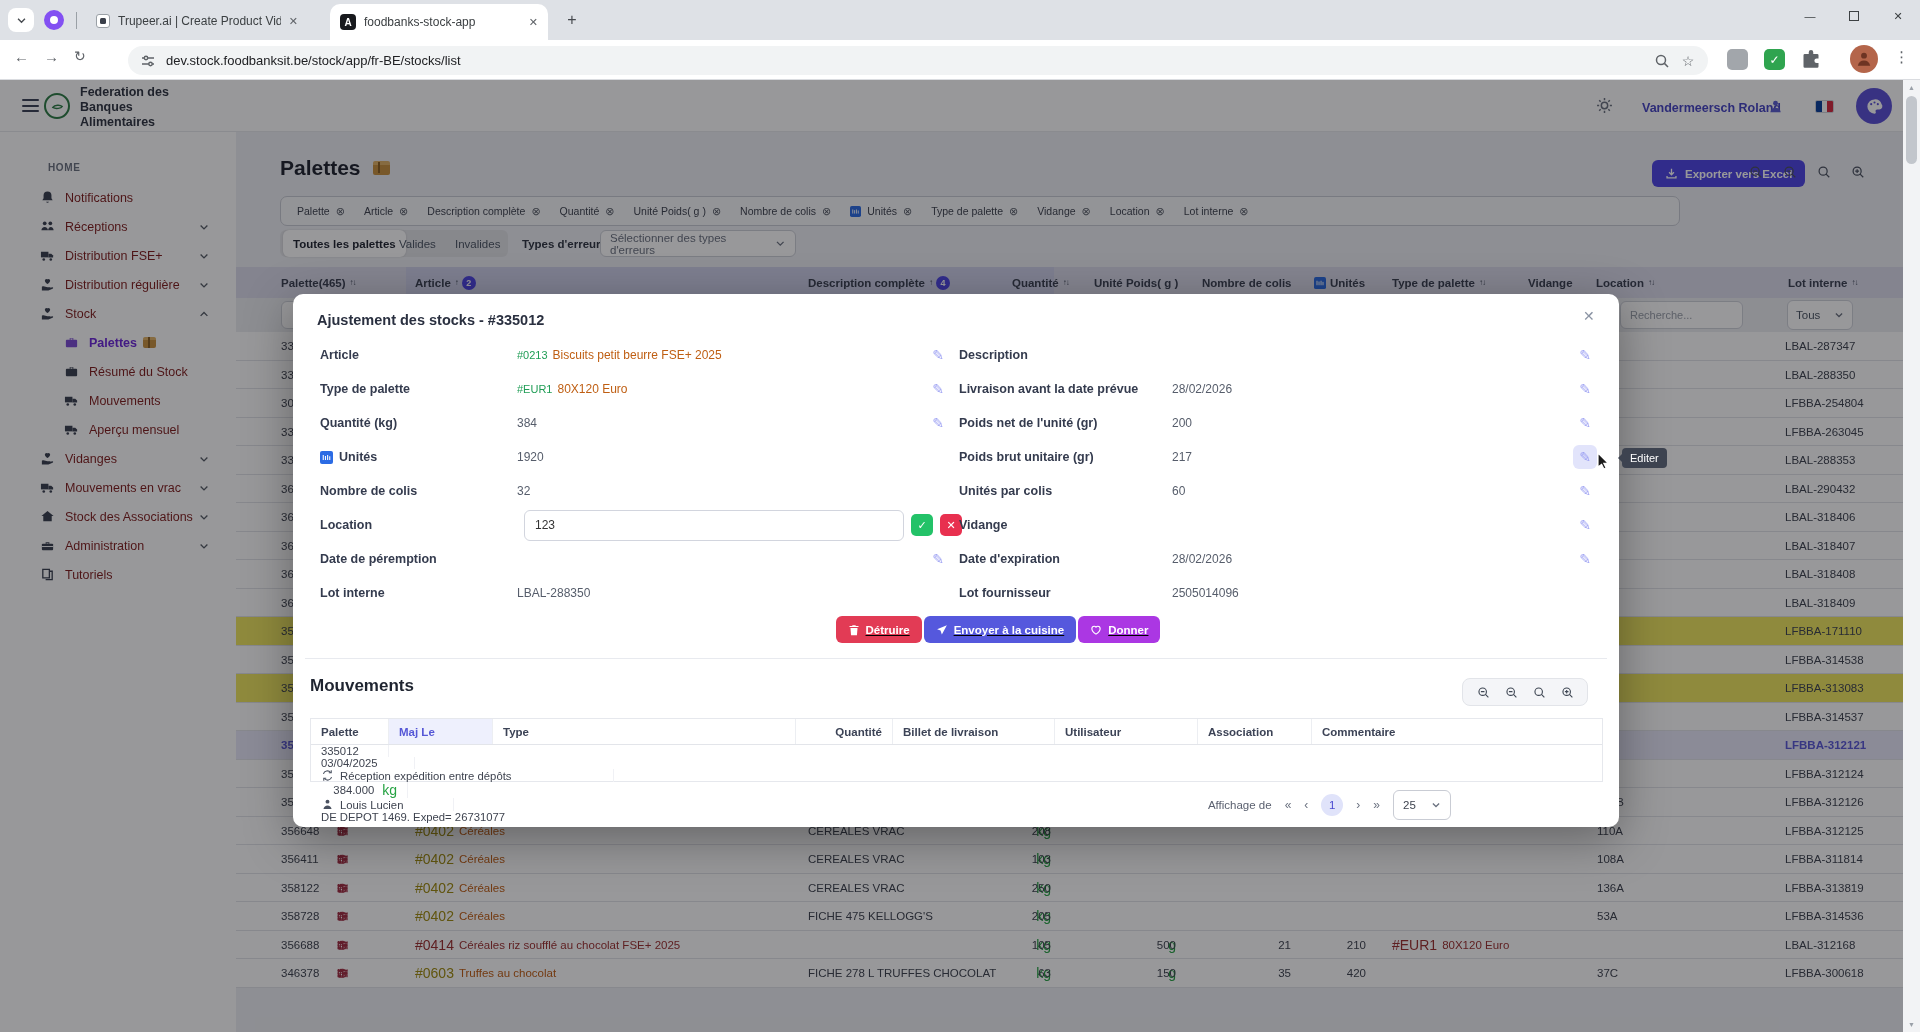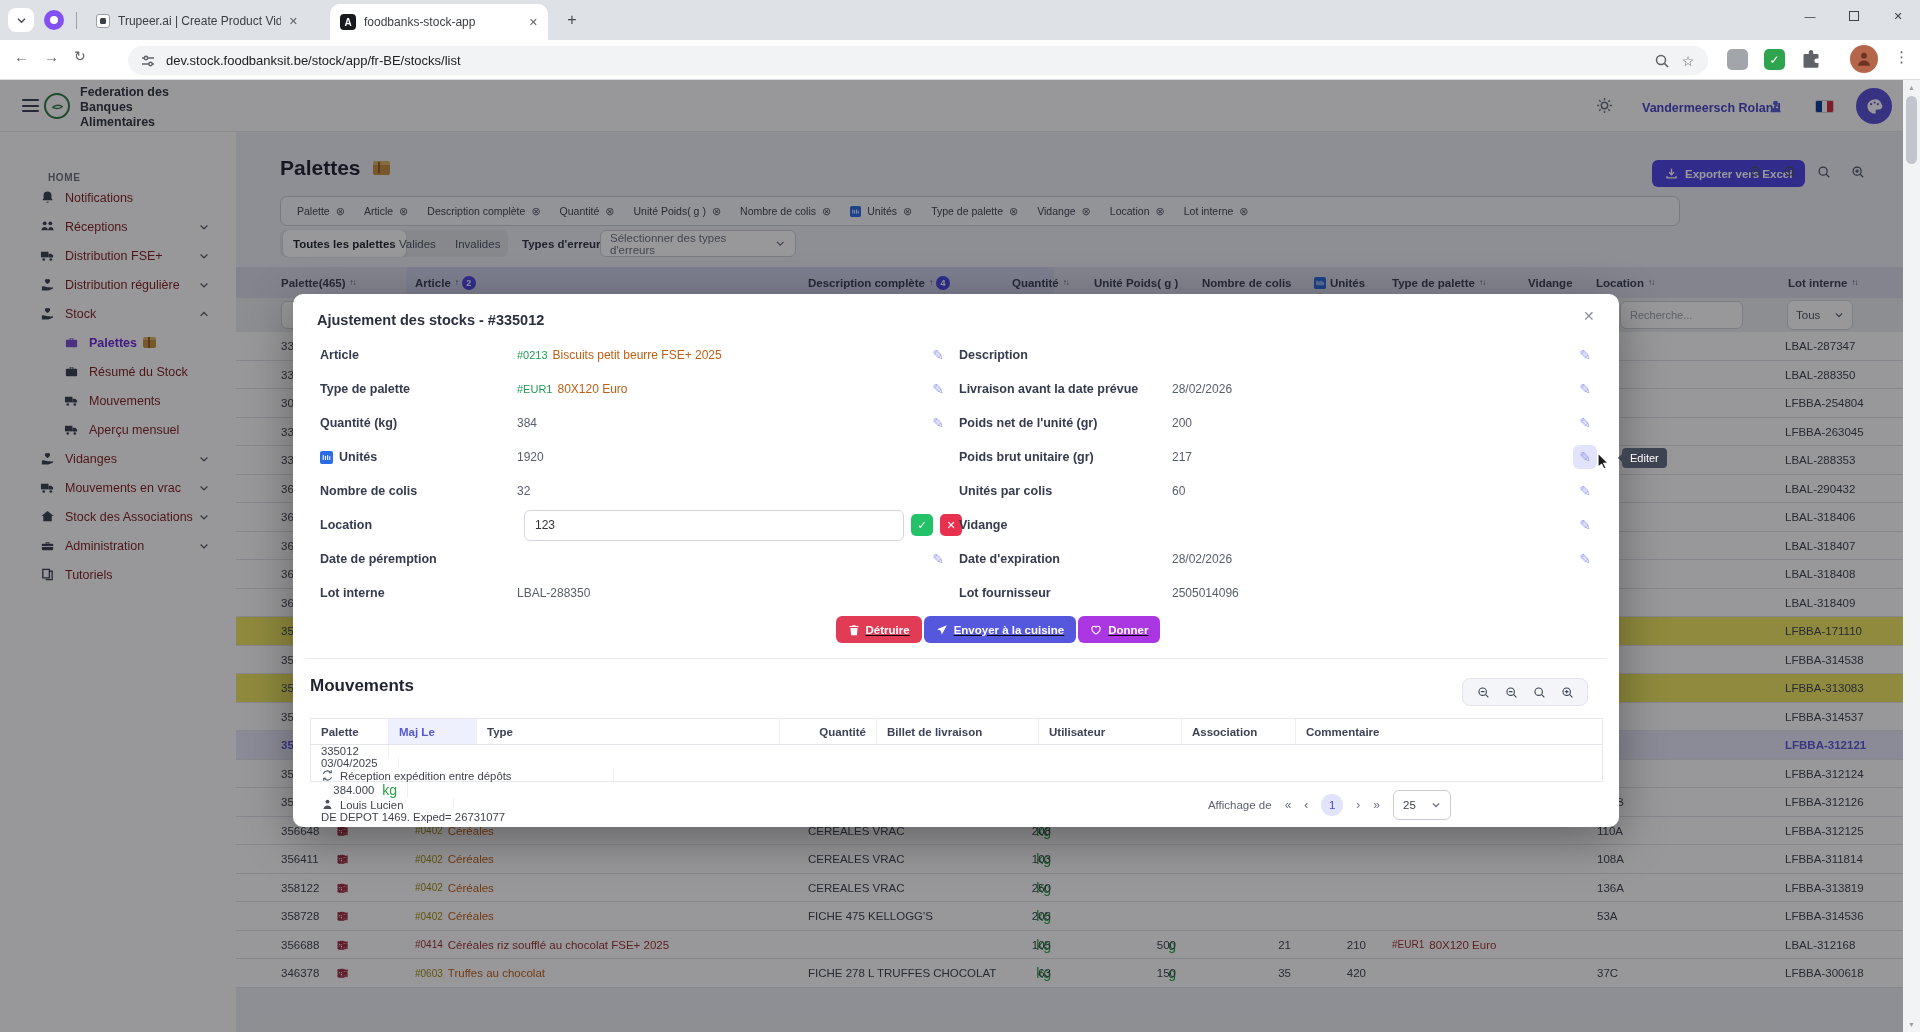--- a/index.html
+++ b/index.html
@@ -44,21 +44,21 @@
   .sun { position:absolute; left:1596px; top:97px; width:17px; height:17px; color:#6b7280; }
   .username { position:absolute; left:1642px; top:101px; font-size:12.5px; font-weight:600; color:#4846c4; }
   .person-h { position:absolute; left:1768px; top:99px; width:15px; height:15px; color:#5a5dd0; }
   .flag { position:absolute; left:1815px; top:100px; width:19px; height:13px; display:flex; border-radius:2px; overflow:hidden; border:1px solid #d0d3da;}
   .flag i { flex:1; } .flag .b{background:#0a3e9c;} .flag .w{background:#fff;} .flag .r{background:#d6293e;}
   .app-avatar { position:absolute; left:1856px; top:88px; width:36px; height:36px; border-radius:50%; background:#5b50d6; display:flex; align-items:center; justify-content:center; }
   .app-avatar svg { width:19px; height:19px; }
 
   
   .sidebar { position:absolute; left:0; top:132px; width:236px; height:900px; background:#fff; }
-  .home-lbl { position:absolute; left:24px; top:40px; font-size:10px; font-weight:bold; letter-spacing:.6px; color:#6b7280;padding-left:24px; }
+  .home-lbl { position:absolute; left:24px; top:30px; font-size:10px; font-weight:bold; letter-spacing:.6px; color:#6b7280;padding-left:24px; }
   .nav { position:absolute; left:0; top:51px; width:236px; }
   .srow { position:relative; height:29px; display:flex; align-items:center; color:#7f1d1d; font-size:12.5px; }
   .srow .ic { width:15px; height:15px; margin-left:40px; margin-right:10px; flex:none; color:#3a4050; }
   .srow.child .ic { margin-left:64px; }
   .srow .chev { position:absolute; right:26px; width:12px; height:12px; color:#555c66; }
   .srow.active { color:#6d28d9; font-weight:600; }
   .srow.active .ic { color:#7c4dd4; }
   .box-emoji { display:inline-block; width:13px; height:11px; background:#c9913f; border-radius:2px; margin-left:6px; position:relative; border-top:3px solid #e0b266;}
   .box-emoji::after{content:"";position:absolute;left:5px;top:-3px;width:2px;height:11px;background:#8a5f22;}
 
@@ -98,21 +98,21 @@
   .rows { position:absolute; left:0; top:200px; width:1667px; }
   .row { position:relative; height:28.5px; background:#fff; border-bottom:1px solid #e2e4e8; font-size:11.5px; color:#3f4450; }
   .row.row-yellow { background:#efe75f; }
   .row.row-selected { background:#e8e8fa; }
   .row.row-selected .c-lot, .row.row-selected .c-pal { color:#5a58d6; font-weight:600; }
   .row span { position:absolute; top:0; height:28.5px; display:flex; align-items:center; white-space:nowrap; }
   .c-pal{left:45px} .c-icons{left:100px; gap:7px;} .c-art{left:179px; gap:5px;} .c-desc{left:572px}
   .c-qty{left:690px; width:125px; justify-content:flex-end;} .c-uw{left:845px; width:95px; justify-content:flex-end;}
   .c-nc{left:975px; width:80px; justify-content:flex-end;} .c-un{left:1050px; width:80px; justify-content:flex-end;}
   .c-type{left:1156px; gap:5px;} .c-loc{left:1361px} .c-lot{left:1549px}
-  .code { font-style:normal; color:#a08c10; font-size:10px; }
+  .code { font-style:normal; color:#a08c10; font-size:14px; }
   .aname { font-style:normal; color:#c05e14; }
   .row.row-fse .aname, .row.row-fse .code { color:#9c3030; }
   .unit { font-style:normal; color:#27a344; font-size:14px; margin-left:2px; }
   .unit:empty{display:none}
   .rowic { width:13px; height:13px; color:#a12d42; }
 
   
   .overlay { position:absolute; left:0; top:80px; width:1920px; height:952px; background:rgba(10,10,14,.42); z-index:10; }
   .scroll { position:absolute; left:1903px; top:80px; width:17px; height:952px; background:#f2f3f5; z-index:20; }
   .scroll .thumb { position:absolute; left:3px; top:16px; width:11px; height:68px; background:#c2c6cc; border-radius:6px; }
@@ -149,21 +149,21 @@
   .mdivider { position:absolute; left:12px; top:364px; width:1302px; height:1px; background:#e8eaef; }
   .mvhead { position:absolute; left:17px; top:382px; font-size:17px; font-weight:800; color:#1f2430; }
   .mvzoom { position:absolute; left:1169px; top:384px; width:126px; height:28px; background:#f4f5f8; border:1px solid #e2e4e9; border-radius:8px; display:flex; align-items:center; justify-content:space-around; color:#3f4754; padding:0 6px;}
   .mvzoom .ic { width:13px; height:13px; }
 
   .mtable { position:absolute; left:17px; top:424px; width:1293px; border:1px solid #e6e8ed; }
   .mth, .mtr { display:flex; }
   .mth { height:26px; background:#fff; border-bottom:1px solid #e3e5ea; }
   .mth .mc { font-size:11.5px; font-weight:600; color:#3c4356; display:flex; align-items:center; padding:0 10px; border-right:1px solid #eceef2; }
   .mth .mc:last-child, .mtr .mc:last-child { border-right:none; }
-  .mc-0{width:78px}.mc-1{width:88px}.mc-2{width:303px}.mc-3{width:97px; justify-content:flex-end;}.mc-4{width:162px}.mc-5{width:143px}.mc-6{width:114px}.mc-7{width:284px}
+  .mc-0{width:78px}.mc-1{width:104px}.mc-2{width:303px}.mc-3{width:97px; justify-content:flex-end;}.mc-4{width:162px}.mc-5{width:143px}.mc-6{width:114px}.mc-7{width:284px}
   .mth .mc.mhl { background:#eef0fd; color:#5557d6; }
   .mtr { height:36px;flex-direction:column; }
   .mtr .mc { font-size:11.3px; color:#3f4450; display:flex; align-items:center; padding:0 10px; border-right:1px solid #f0f1f5; gap:6px; white-space:nowrap; }
   .mtr .ic { width:13px; height:13px; color:#4a5160; flex:none; }
   .mpag { position:absolute; left:0; top:496px; width:1158px; display:flex; align-items:center; justify-content:flex-end; gap:13px; font-size:11.5px; color:#5b6170; }
   .mpag .pgnav { color:#6b7280; font-size:12px; }
   .mpag .pgcur { width:22px; height:22px; border-radius:50%; background:#e0e3fa; color:#4a4ad0; display:flex; align-items:center; justify-content:center; font-size:11.5px; }
   .mpag .pgsize { width:58px; height:30px; border:1px solid #c9ccd4; border-radius:6px; display:flex; align-items:center; padding:0 9px; gap:8px; color:#3f4450; }
   .mpag .pgsize .ic { width:10px; height:10px; margin-left:auto; color:#6b7280; }
 

